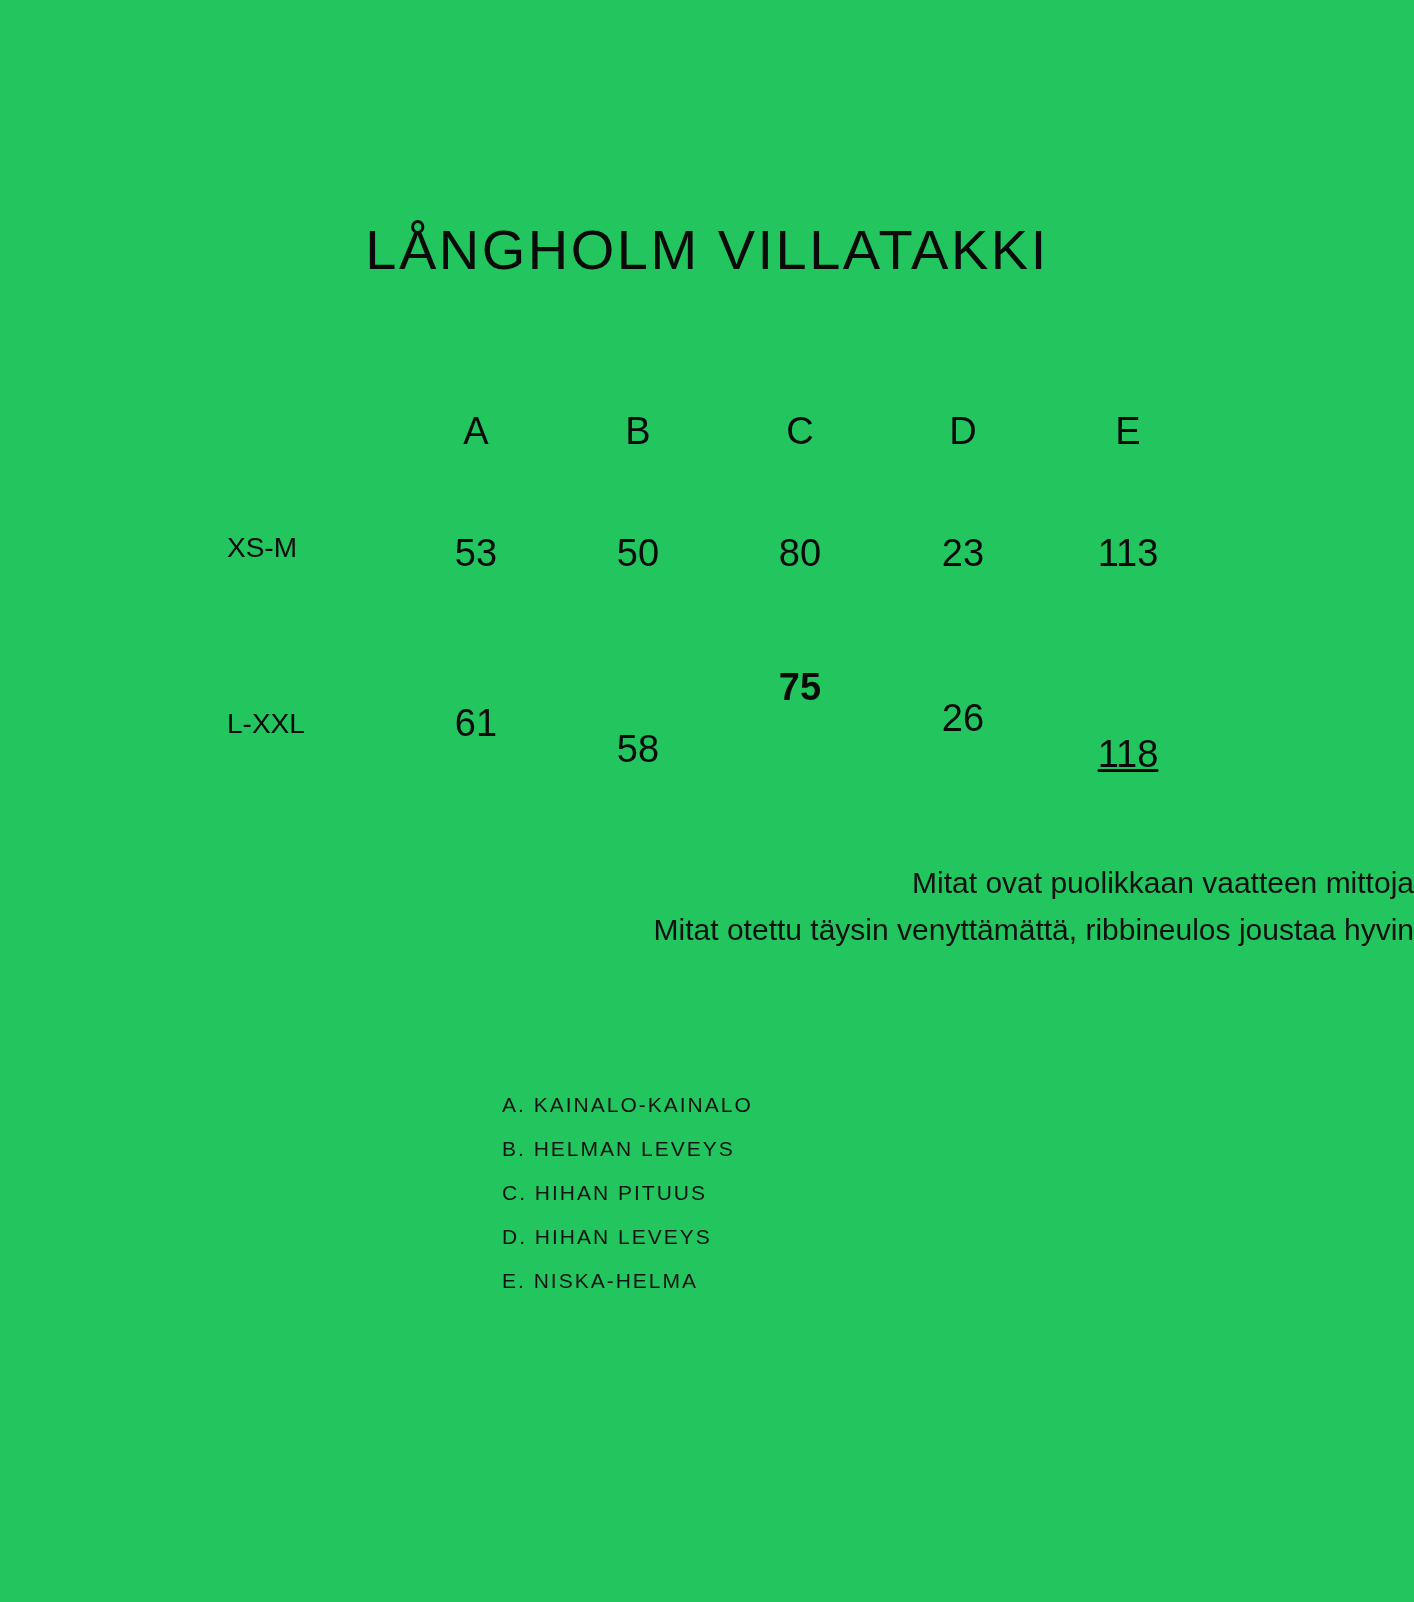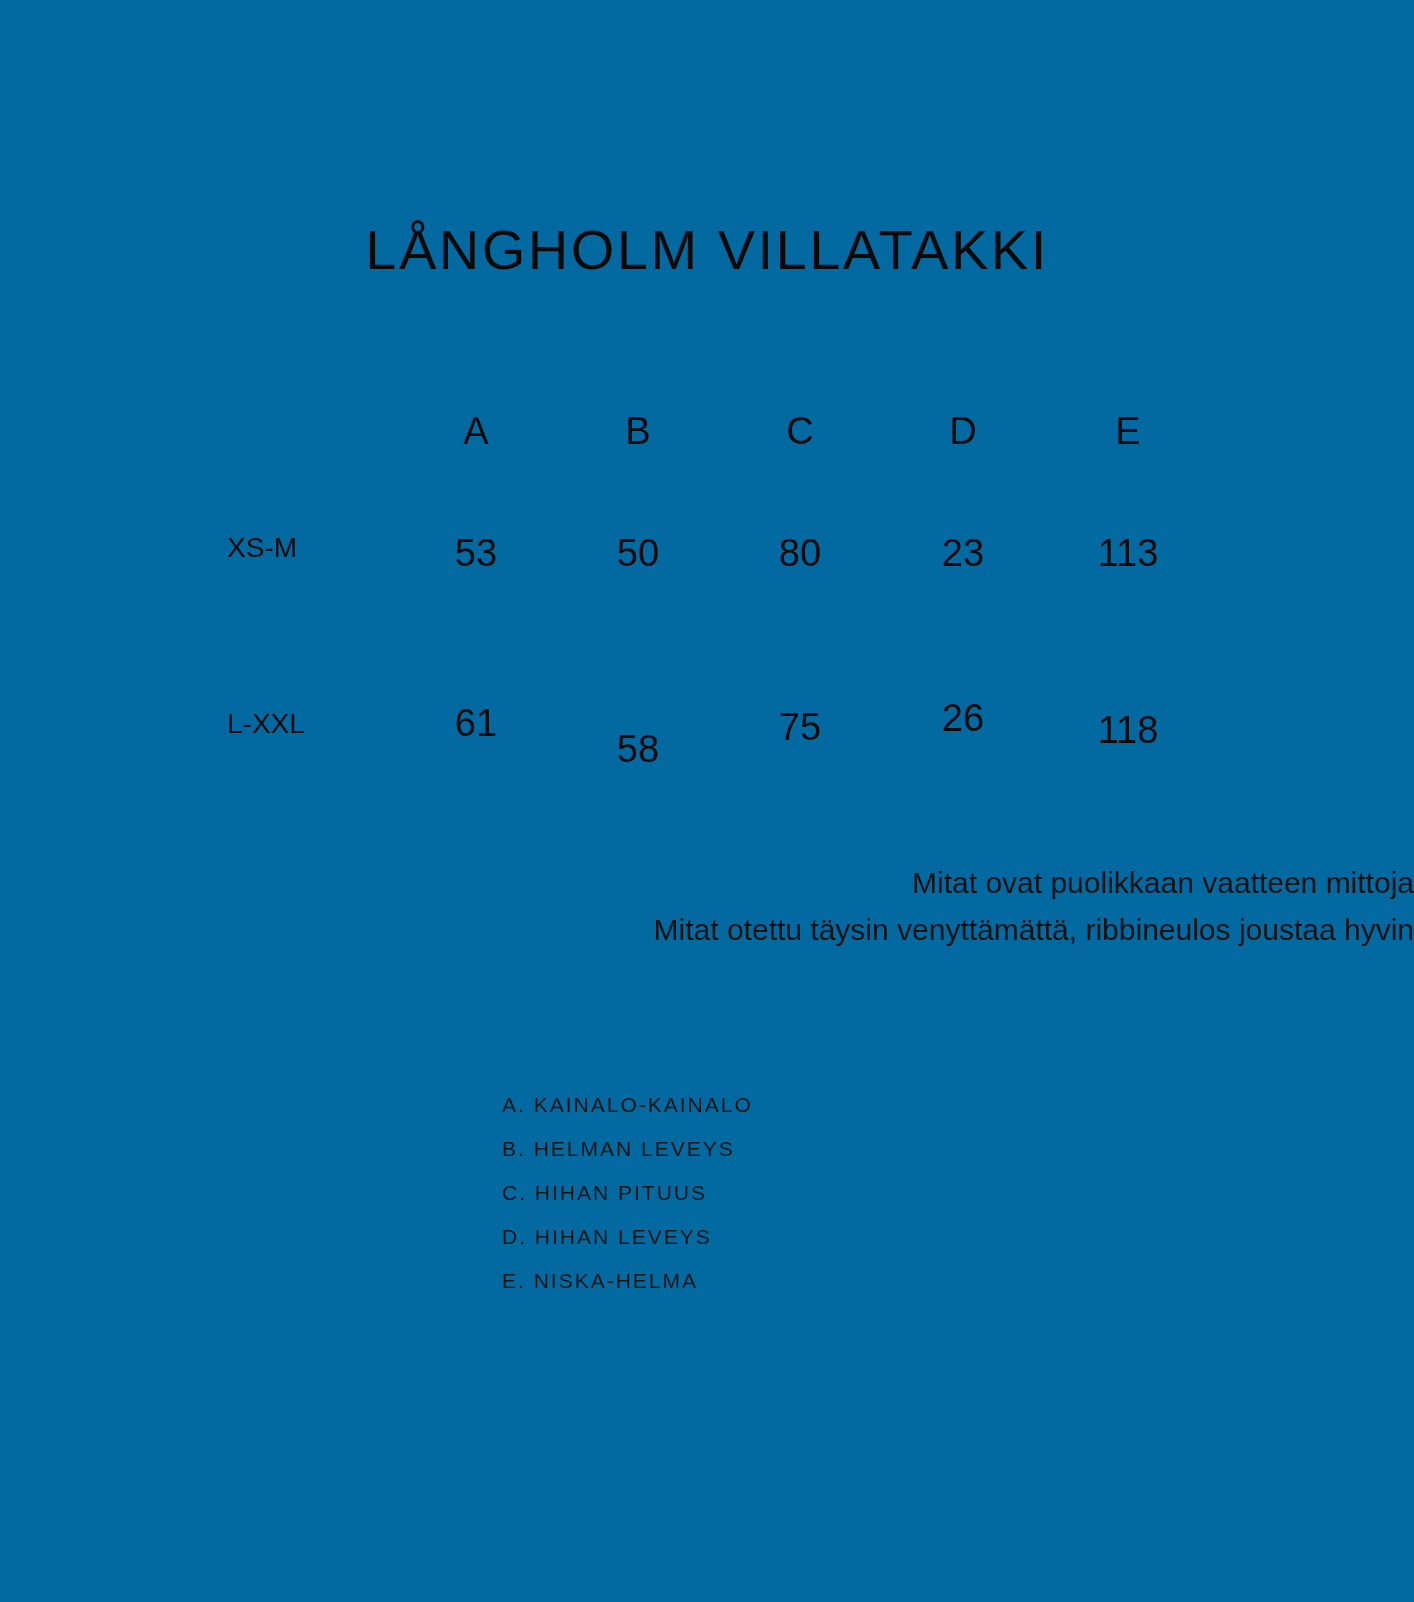--- a/index.html
+++ b/index.html
@@ -2,21 +2,21 @@
 <html><head>
 <meta charset="utf-8">
 <style>
   * { margin: 0; padding: 0; box-sizing: border-box; }
   html, body { background: #ffffff; }
   .page {
     position: relative;
     width: 1414px;
     height: 1602px;
     margin: 0 auto;
-    background: #0369a1;
+    background: #22c55e;
     color: #0a0a0a;
     font-family: "Liberation Sans", sans-serif;
     overflow: hidden;
   }
   .title {
     position: absolute;
     top: 222px;
     left: 0;
     width: 100%;
     text-align: center;
@@ -49,23 +49,23 @@
   .col-c { left: 720px; }
   .col-d { left: 883px; }
   .col-e { left: 1048px; }
   
   .hdr   { top: 412px; }
   .r1    { top: 534px; }
   .r1-label { top: 534px; }
   .r2-label { top: 710px; }
   .r2-v1 { top: 704px; }
   .r2-v2 { top: 730px; }
-  .r2-v3 { top: 708px; }
+  .r2-v3 { top: 668px; font-weight: bold; }
   .r2-v4 { top: 699px; }
-  .r2-v5 { top: 711px; }
+  .r2-v5 { top: 735px; text-decoration: underline; }
   .notes {
     position: absolute;
     top: 859px;
     left: 0;
     width: 100%;
     text-align: right;
     font-size: 30px;
     font-weight: 400;
     line-height: 47px;
     color: #111111;

